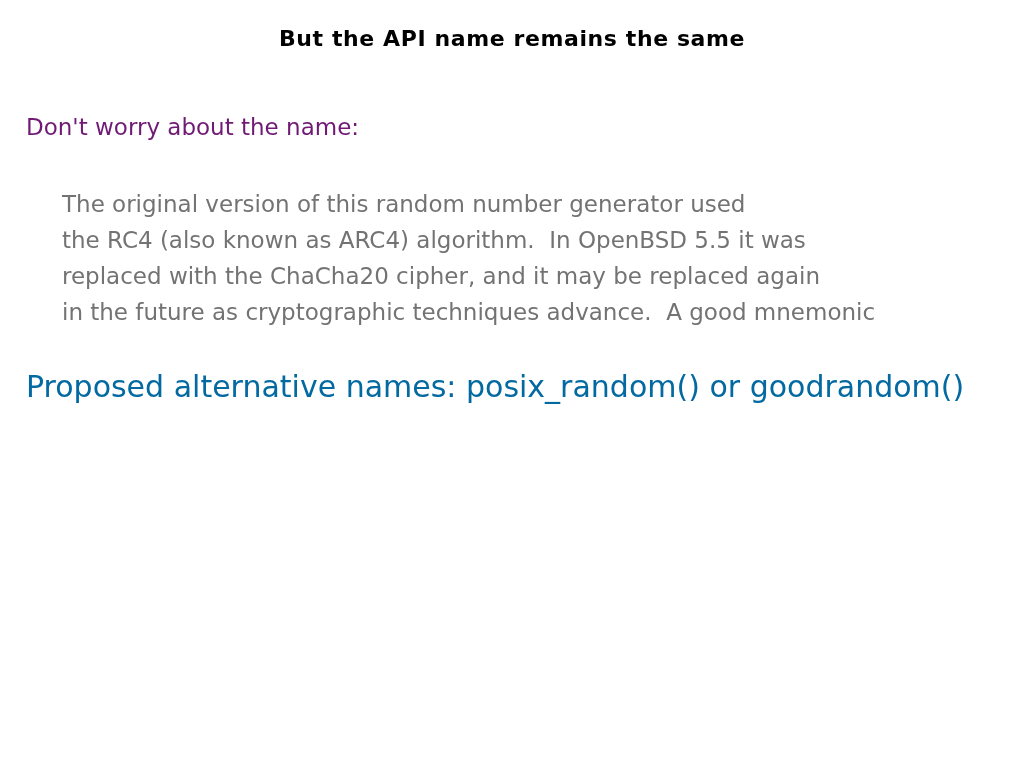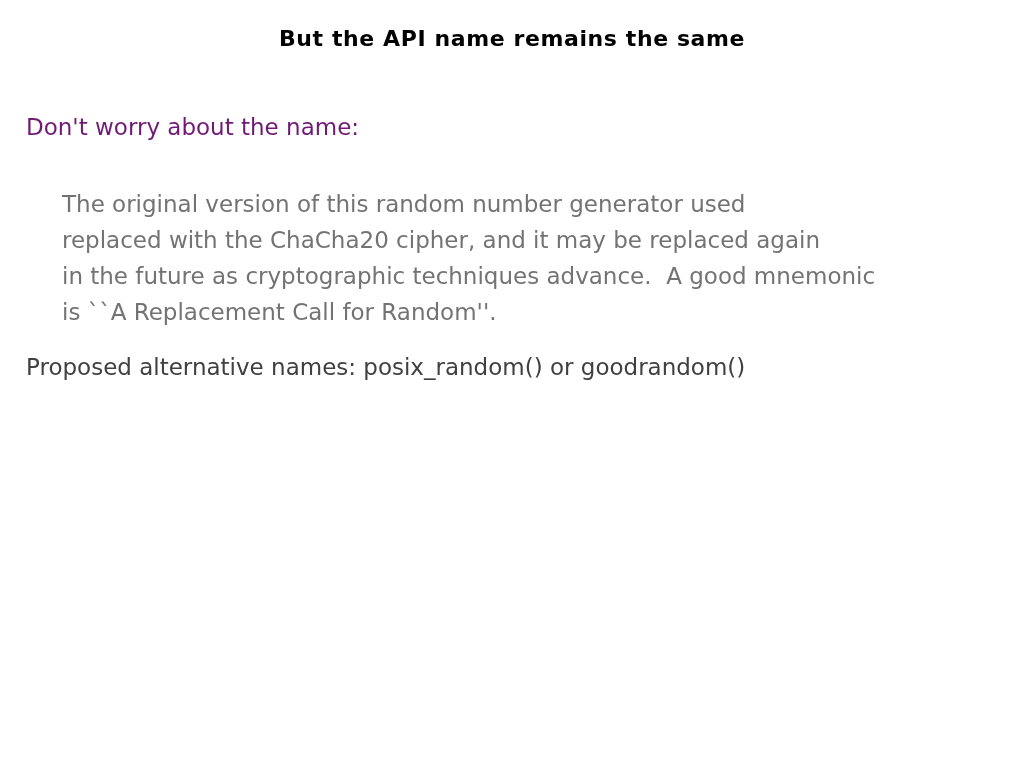--- a/index.html
+++ b/index.html
@@ -51,41 +51,41 @@
     margin-top: 44px;
     margin-left: 36px;
   }
   .indent-para .para-line {
     font-size: 23px;
     line-height: 36px;
     color: #737373;
     white-space: pre;
   }
   .closing-line {
-    margin-top: 22px;
-    font-size: 23px;
+    margin-top: 42px;
+    font-size: 30px;
     line-height: 30px;
-    color: #404040;
+    color: #0369a1;
     white-space: pre;
   }
 </style>
 </head>
 <body>
 
 <div class="slide">
 
   <div class="slide-title">But the API name remains the same</div>
 
   <div class="body-block">
 
     <div class="lead-line">Don't worry about the name:</div>
 
     <div class="indent-para">
       <div class="para-line">The original version of this random number generator used</div>
+      <div class="para-line">the RC4 (also known as ARC4) algorithm.  In OpenBSD 5.5 it was</div>
       <div class="para-line">replaced with the ChaCha20 cipher, and it may be replaced again</div>
       <div class="para-line">in the future as cryptographic techniques advance.  A good mnemonic</div>
-      <div class="para-line">is ``A Replacement Call for Random''.</div>
     </div>
 
     <div class="closing-line">Proposed alternative names: posix_random() or goodrandom()</div>
 
   </div>
 </div>
 
 </body></html>

